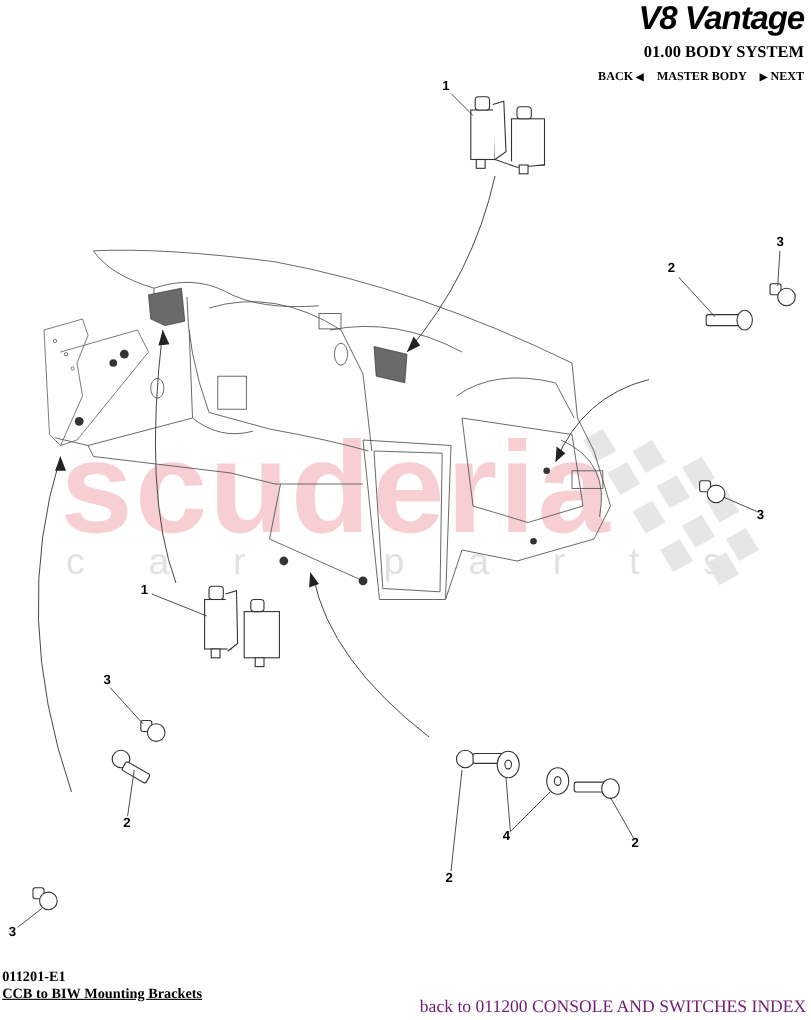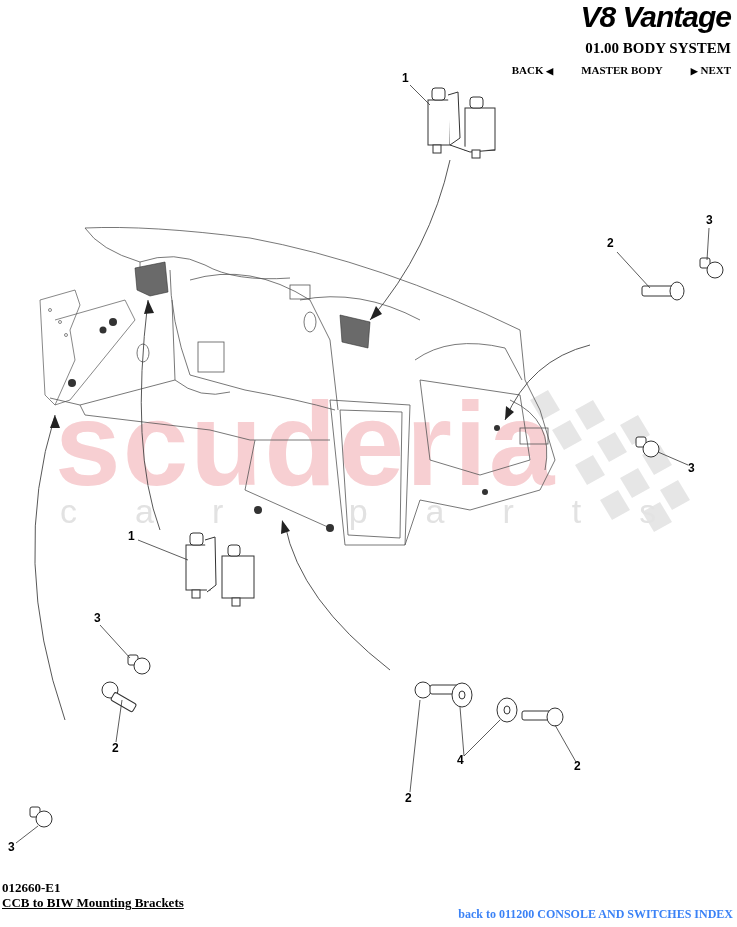--- a/index.html
+++ b/index.html
@@ -3,29 +3,29 @@
 <meta charset="utf-8">
 <style>
   html, body { margin: 0; padding: 0; background: #ffffff; }
   body { width: 737px; height: 927px; position: relative; overflow: hidden;
          font-family: "Liberation Sans", sans-serif; color: #000; }
   .brand { position: absolute; right: 6px; top: 0px; font-family: "Liberation Sans", sans-serif;
            font-style: italic; font-weight: bold; font-size: 30px; letter-spacing: -1px; line-height: 34px; }
   .section { position: absolute; right: 6px; top: 40px; font-family: "Liberation Serif", serif;
              font-weight: bold; font-size: 15px; margin-left: 48px; }
   .nav { position: absolute; right: 6px; top: 64px; font-family: "Liberation Serif", serif;
-         font-weight: bold; font-size: 11px; display: flex; gap: 28px; }
+         font-weight: bold; font-size: 11px; display: flex; gap: 12px; }
   .nav a { color: #000; text-decoration: none; cursor: pointer; }
   .nav .tri { font-size: 9px; }
   .footer-left { position: absolute; left: 2px; top: 880px; font-family: "Liberation Serif", serif; font-weight: bold; }
   .footer-left .code { font-size: 13px; line-height: 15px; }
   .footer-left .title { font-size: 13px; line-height: 16px; text-decoration: underline; }
   .footer-left .date { font-size: 11px; line-height: 16px; }
   .footer-right { position: absolute; right: 4px; top: 907px; font-family: "Liberation Serif", serif;
-                  font-weight: bold; font-size: 12px; cursor: pointer; color: #3b82f6; text-decoration: none; }
+                  font-weight: normal; font-size: 16px; cursor: pointer; color: #701a75; text-decoration: none; }
   svg.diagram { position: absolute; left: 0; top: 0; }
   .wm1 { position: absolute; left: 55px; top: 385px; font-family: "Liberation Sans", sans-serif;
          font-size: 118px; font-weight: bold; color: #f7cfd2; letter-spacing: 2px; line-height: 1; }
   .wm2 { position: absolute; left: 60px; top: 494px; font-family: "Liberation Sans", sans-serif;
          font-size: 34px; color: #e2e2e2; letter-spacing: 58px; line-height: 1; }
   .callout { font-family: "Liberation Sans", sans-serif; font-weight: bold; font-size: 12px; fill: #000; }
 </style>
 </head>
 <body>
 
@@ -212,16 +212,16 @@
     <span class="tri">◀</span>
   </a>
   <a>MASTER BODY</a>
   <a>
     <span class="tri">▶</span>
     <span>NEXT</span>
   </a>
 </div>
 
 <div class="footer-left">
-  <div class="code">012660-E1</div>
+  <div class="code">011201-E1</div>
   <div class="title">CCB to BIW Mounting Brackets</div>
 </div>
 <a class="footer-right">back to 011200 CONSOLE AND SWITCHES INDEX</a>
 
 </body></html>

